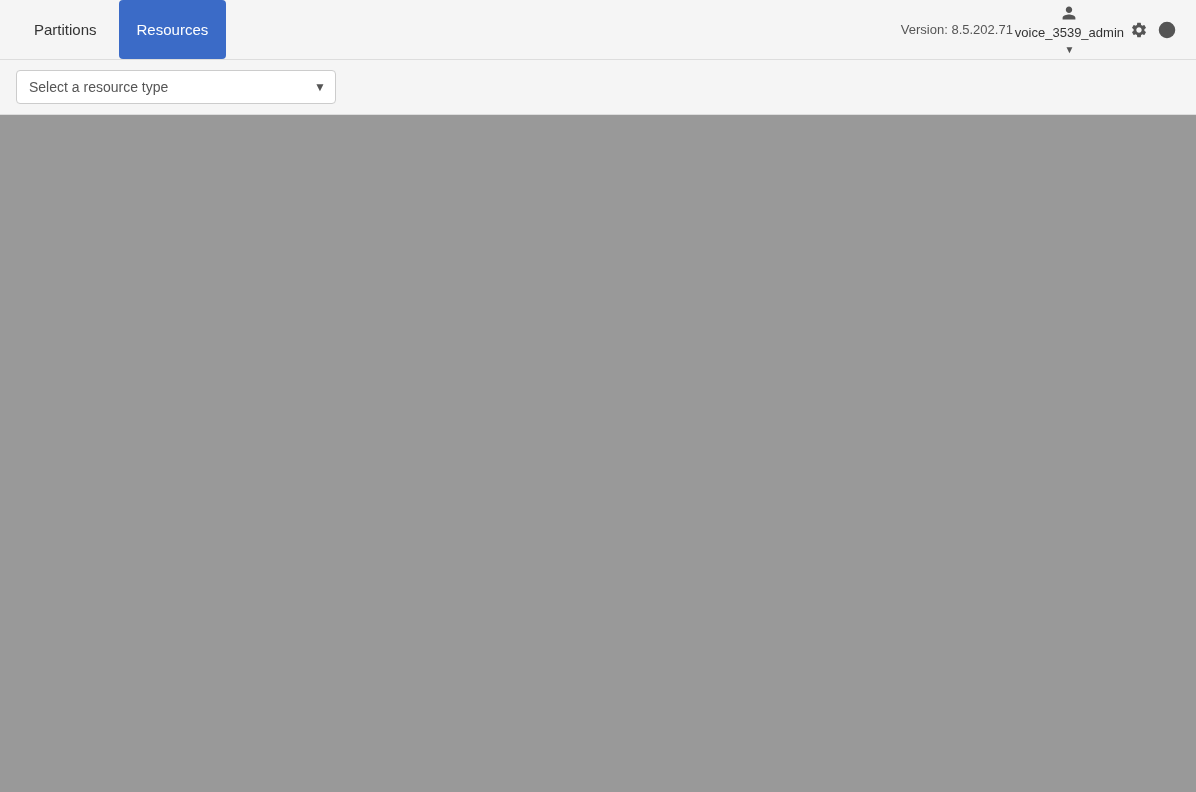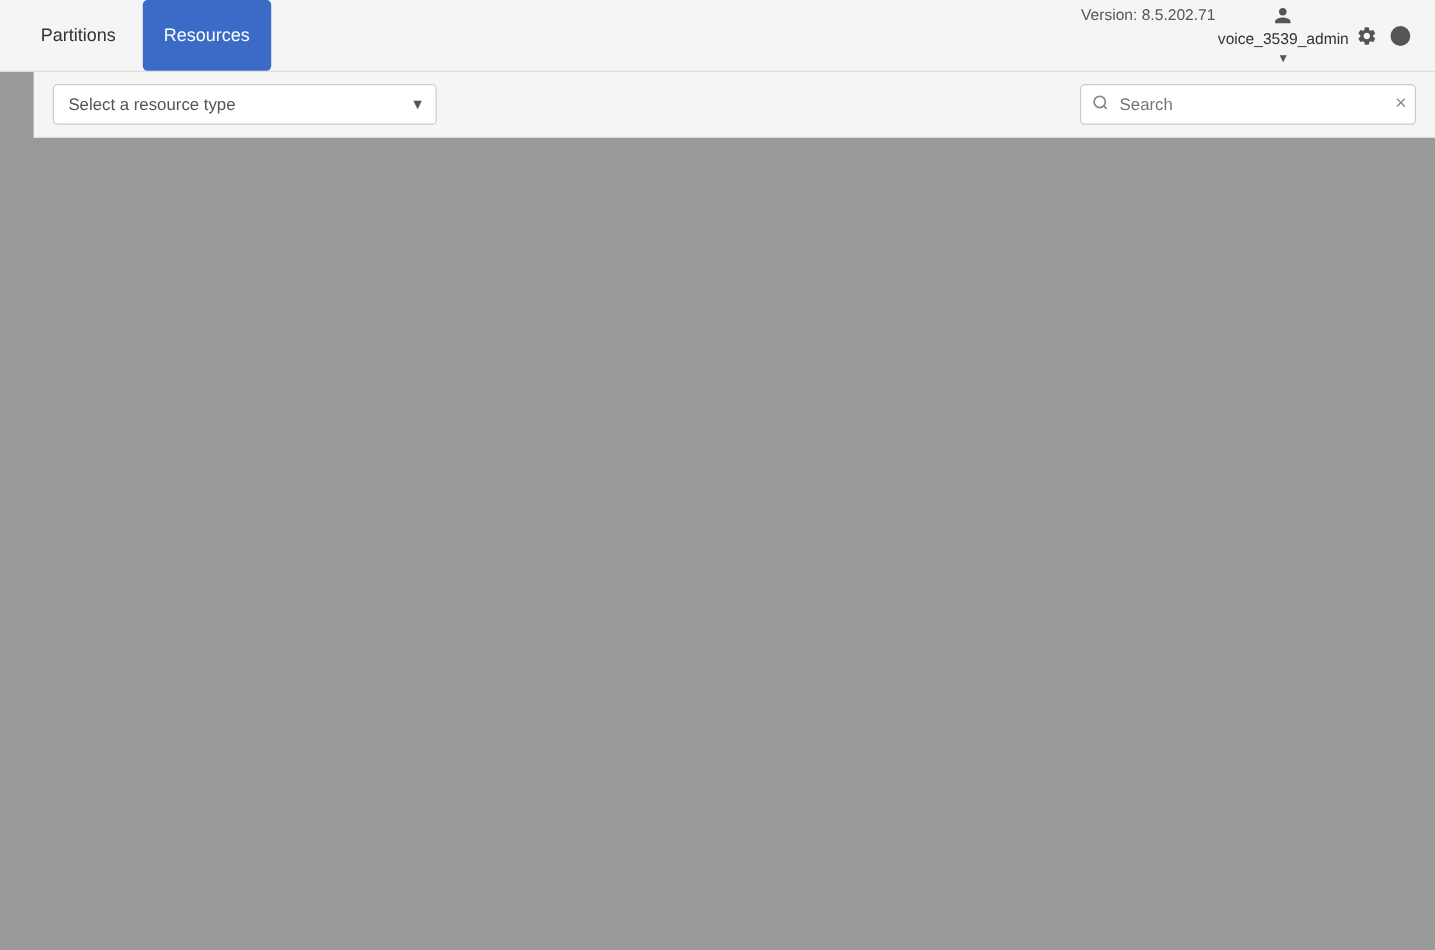--- a/index.html
+++ b/index.html
@@ -47,20 +47,21 @@
     }
 
     .nav-tab.active {
       background-color: #3b6bc7;
       color: #fff;
       border-radius: 4px;
     }
 
     .top-right {
       display: flex;
+      align-items: center;
       gap: 2px;
     }
 
     .version-text {
       font-size: 13px;
       color: #555;
     }
 
     .user-info {
       display: flex;
@@ -85,21 +86,20 @@
     }
 
     
     .toolbar-row {
       background-color: #f5f5f5;
       padding: 10px 16px;
       display: flex;
       align-items: center;
       justify-content: space-between;
       border-bottom: 1px solid #ddd;
-      margin-left: 28px;
     }
 
     .select-resource-type {
       position: relative;
       width: 320px;
     }
 
     .select-resource-type select {
       width: 100%;
       padding: 8px 32px 8px 12px;
@@ -224,25 +224,15 @@
 </div>
 
 <div class="toolbar-row">
   <div class="select-resource-type">
     <select>
       <option value="" disabled="" selected="">Select a resource type</option>
     </select>
     <span class="select-arrow">▼</span>
   </div>
 
-  <div class="search-container">
-    <span class="search-icon-wrap">
-      <svg width="14" height="14" viewBox="0 0 24 24" fill="none" stroke="#888" stroke-width="2.5" xmlns="http://www.w3.org/2000/svg">
-        <circle cx="11" cy="11" r="8"></circle>
-        <line x1="21" y1="21" x2="16.65" y2="16.65"></line>
-      </svg>
-    </span>
-    <input type="text" class="search-input" placeholder="Search" style="">
-    <button class="search-clear">×</button>
-  </div>
 </div>
 
 <div class="main-content"></div>
 
 </body></html>

